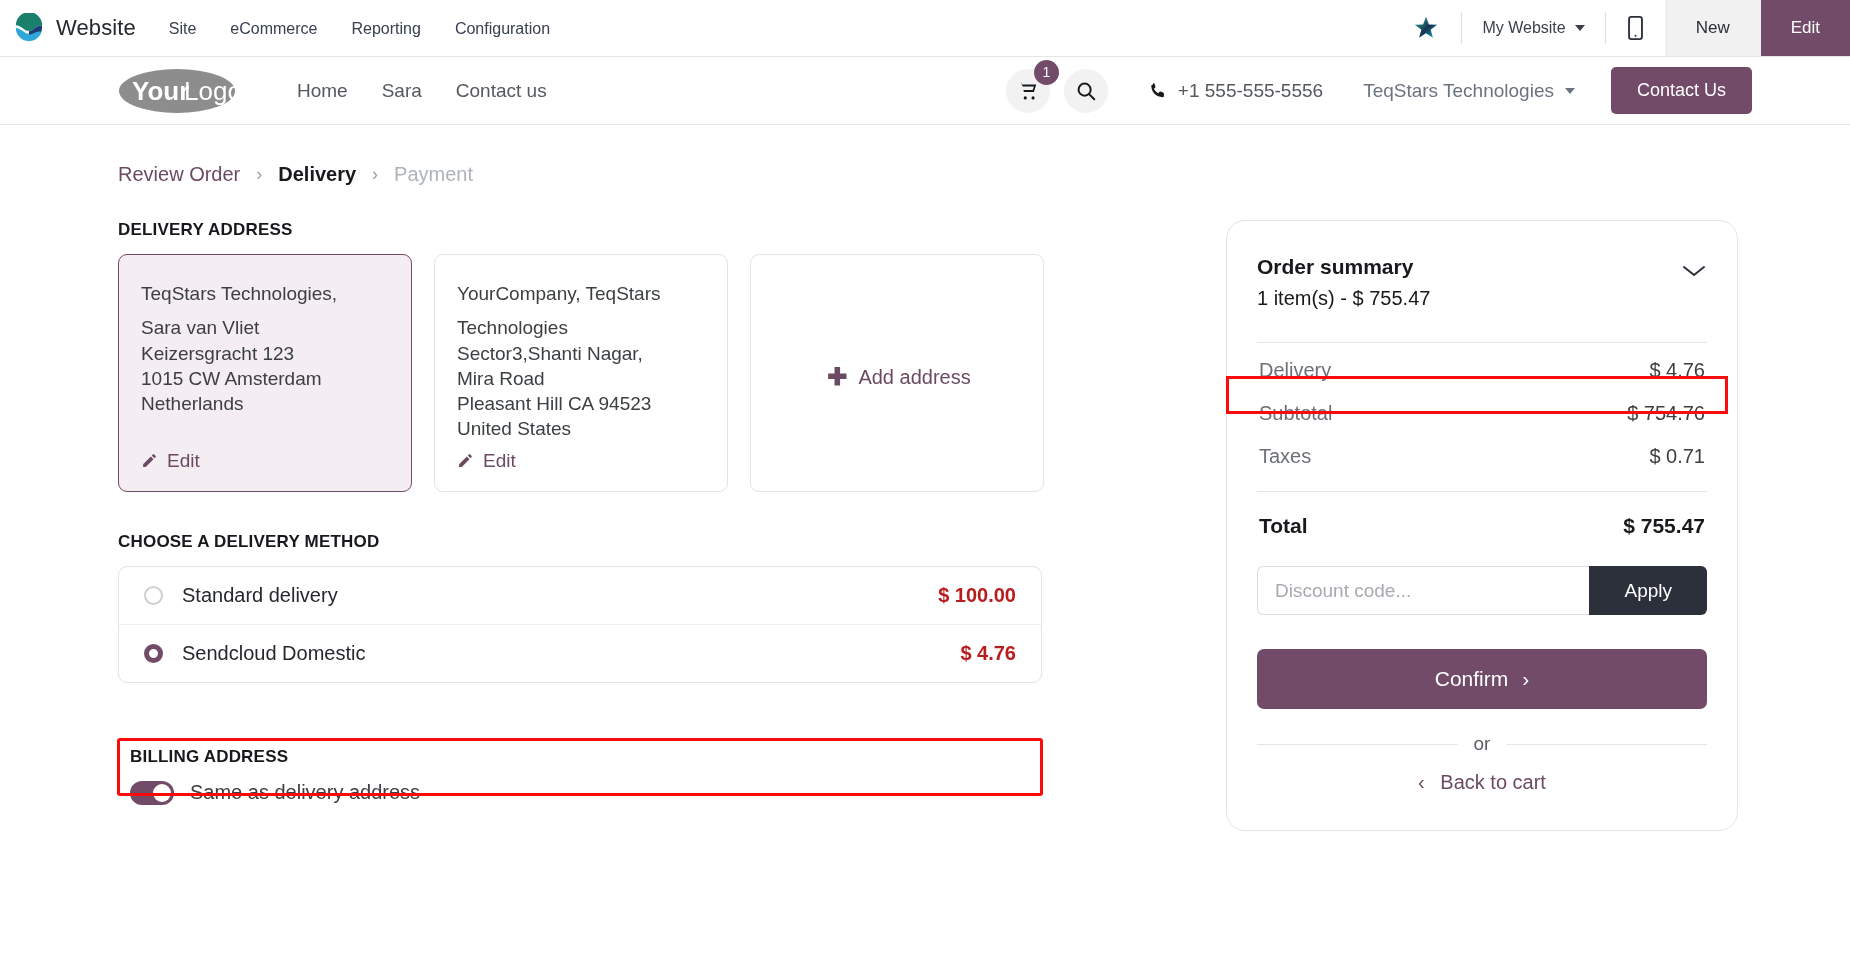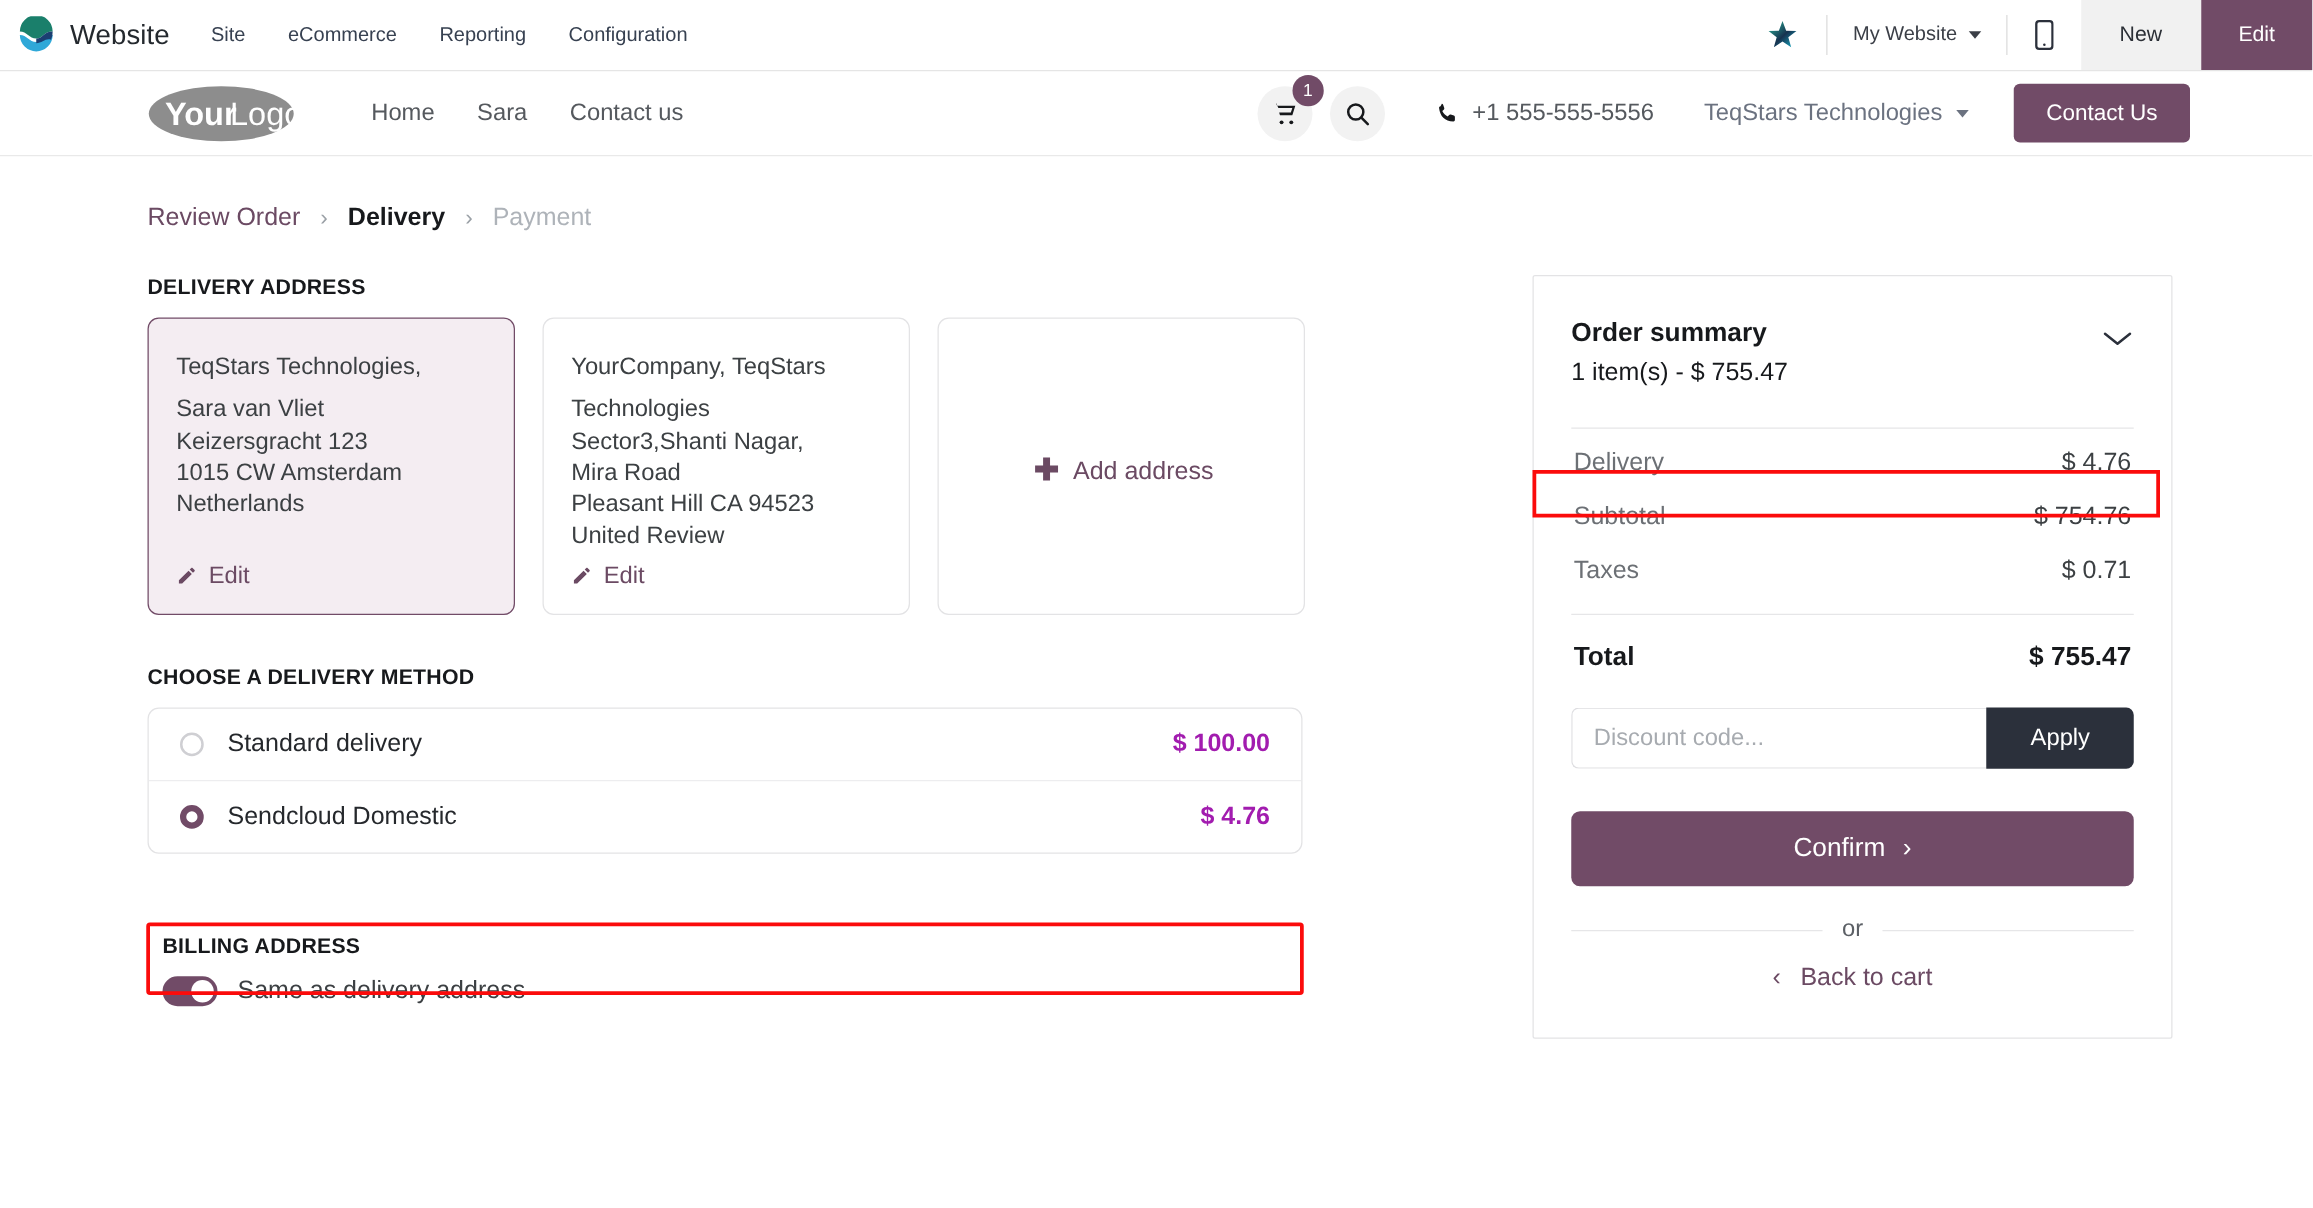--- a/index.html
+++ b/index.html
@@ -167,21 +167,21 @@
   .dm-row + .dm-row { border-top: 1px solid #ededef; }
   .radio {
     width: 19px; height: 19px; border-radius: 50%;
     border: 2px solid #cfcfd3; margin-right: 19px; flex: none;
     background: #fff;
   }
   .radio.on {
     border: 5px solid #714b67; background: #fff;
   }
   .dm-label { color: #25282c; }
-  .dm-price { margin-left: auto; font-weight: 700; color: #a21caf; }
+  .dm-price { margin-left: auto; font-weight: 700; color: #b91c1c; }
   .dm-highlight {
     position: absolute;
     border: 3px solid #fb0b0b;
     border-radius: 3px;
     pointer-events: none;
   }
 
   
   .billing-block { margin-top: 64px; padding-left: 12px; }
   .toggle-row { display: flex; align-items: center; gap: 16px; margin-top: 6px; }
@@ -190,21 +190,21 @@
     background: #714b67; position: relative; cursor: pointer; flex:none;
   }
   .toggle .knob {
     position: absolute; top: 3px; right: 3px;
     width: 18px; height: 18px; border-radius: 50%; background: #fff;
   }
   .toggle-label { font-size: 20px; color: #3c4043; }
 
   
   .summary {
-    border: 1px solid #e3e3e5; border-radius: 2px;
+    border: 1px solid #e3e3e5; border-radius: 19px;
     padding: 34px 30px 36px 30px; background: #fff;
     position: relative;
   }
   .sum-head { display: flex; align-items: flex-start; }
   .sum-title { font-size: 21px; font-weight: 700; color: #17191c; }
   .sum-sub { font-size: 20px; color: #17191c; margin-top: 8px; }
   .chev {
     margin-left: auto; margin-top: 8px; cursor: pointer;
   }
   .sum-divider { height: 1px; background: #e6e6e8; margin: 32px 0 0 0; }
@@ -387,21 +387,21 @@
             <span>Edit</span>
           </div>
         </div>
 
         <div class="addr-card">
           <span class="addr-line first">YourCompany, TeqStars</span>
           <span class="addr-line">Technologies</span>
           <span class="addr-line">Sector3,Shanti Nagar,</span>
           <span class="addr-line">Mira Road</span>
           <span class="addr-line">Pleasant Hill CA 94523</span>
-          <span class="addr-line">United Review</span>
+          <span class="addr-line">United States</span>
           <div class="addr-edit" style="padding-top:6px">
             <svg width="17" height="17" viewBox="0 0 24 24" fill="#6b4a63">
               <path d="M3 17.3V21h3.7L17.6 10.1l-3.7-3.7zM20.7 7c.4-.4.4-1 0-1.4l-2.3-2.3c-.4-.4-1-.4-1.4 0l-1.8 1.8 3.7 3.7z"></path>
             </svg>
             <span>Edit</span>
           </div>
         </div>
 
         <div class="addr-card add">
           <div class="add-inner">

